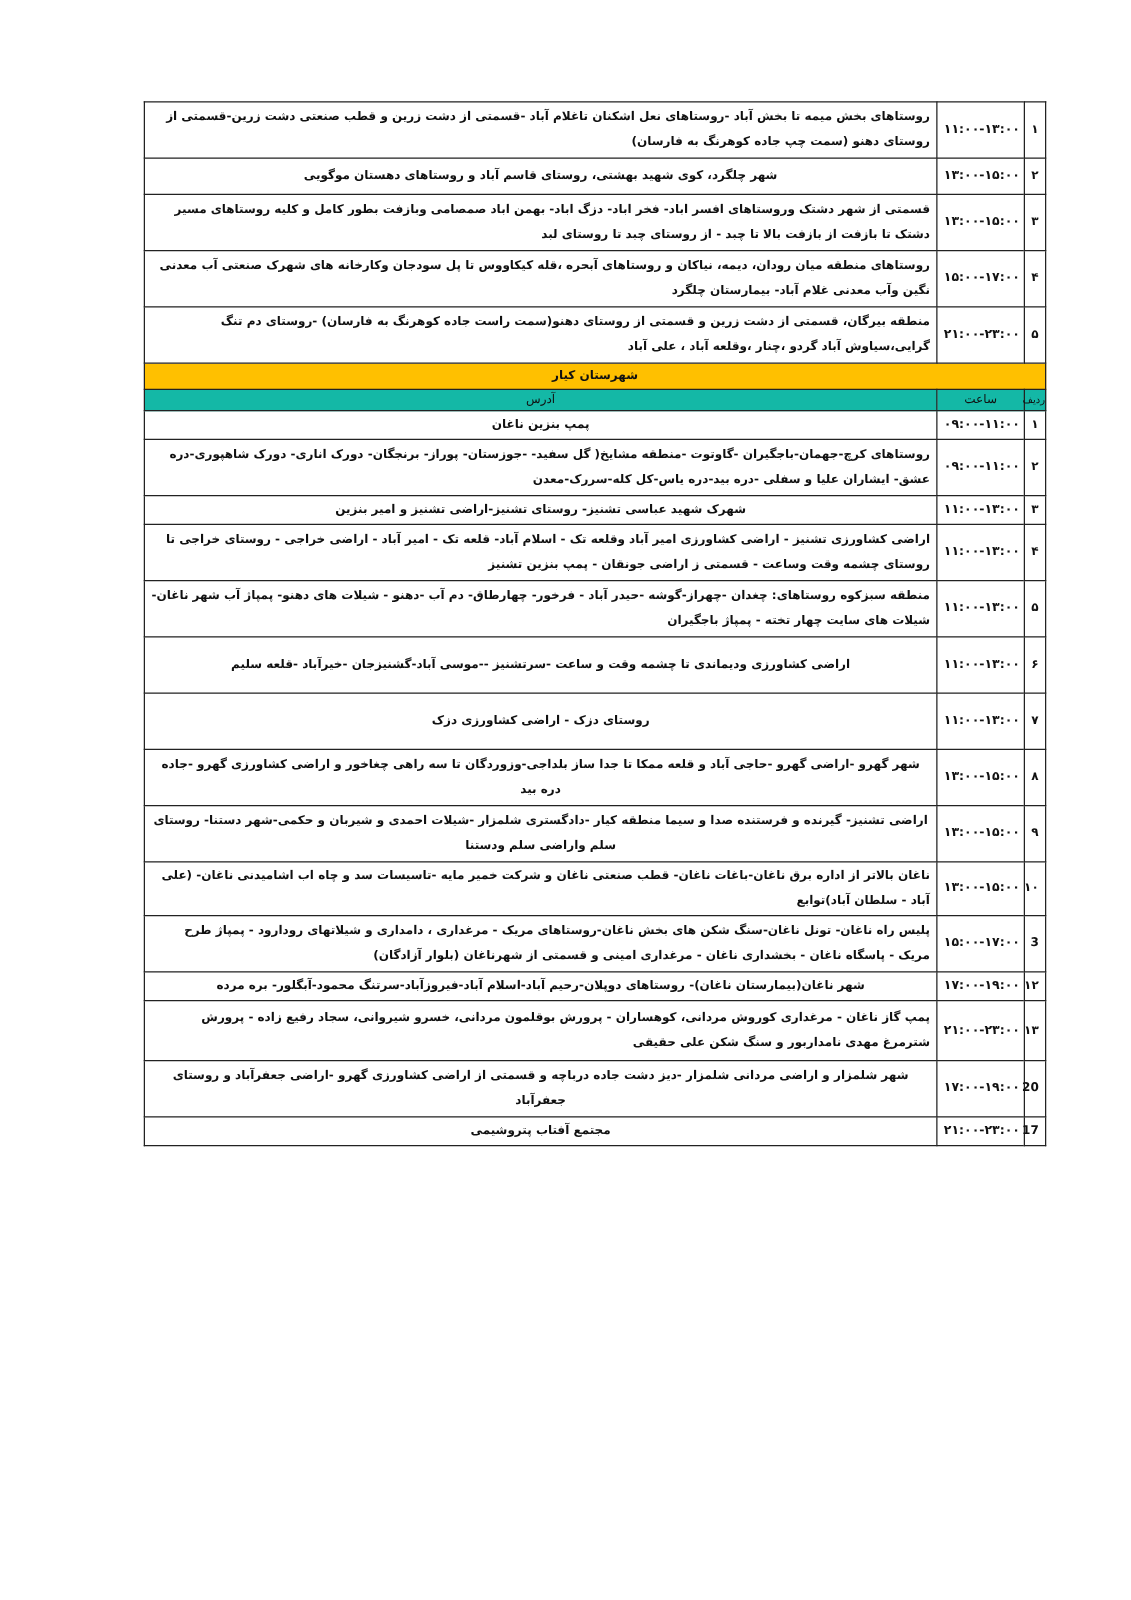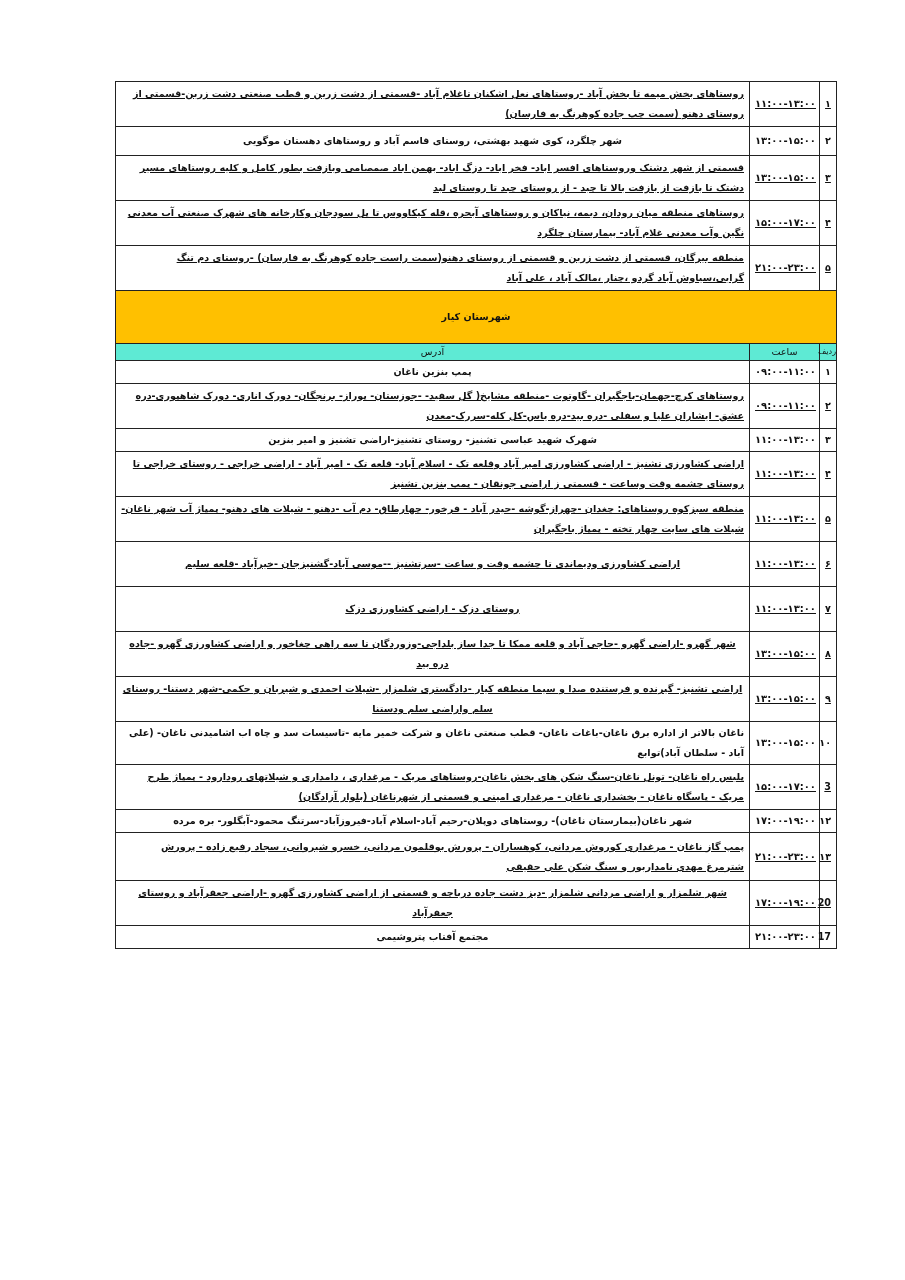--- a/index.html
+++ b/index.html
@@ -7,23 +7,23 @@
     table.sched {
       position: absolute; left: 115px; top: 81px; width: 722px;
       border-collapse: collapse; direction: rtl; table-layout: fixed;
       font-size: 9.6px; line-height: 20px;
     }
     table.sched td { border: 1px solid #222; padding: 1px 5px; vertical-align: middle; font-weight: bold; }
     td.num { width: 13px; text-align: center; padding: 1px 2px; font-weight: normal; }
     td.time { width: 62px; font-weight: normal; font-size: 10px; direction: ltr; }
     td.addr { text-align: right; }
     td.addr.center { text-align: center; margin-left: 25px; }
-    tr.title td { background: #ffc000; text-align: center; font-weight: bold; height: 18px; padding: 16px; }
-    tr.head td { background: #5eead4; text-align: center; font-weight: normal; height: 16px; line-height: 16px; padding: 0 2px; }
-    tr.r2 td { height: 42px; text-decoration: underline; }
+    tr.title td { background: #ffc000; text-align: center; font-weight: bold; height: 18px; padding: 0; }
+    tr.head td { background: #14b8a6; text-align: center; font-weight: normal; height: 16px; line-height: 16px; padding: 0 2px; }
+    tr.r2 td { height: 42px; }
     tr.r1 td { height: 20px; }
     tr.r1t td { height: 26px; }
   </style>
 </head>
 <body>
 
 <table class="sched">
   <colgroup>
     <col style="width:17px">
     <col style="width:70px">
@@ -47,21 +47,21 @@
       <td class="addr">قسمتی از شهر دشتک وروستاهای افسر اباد- فخر اباد- دزگ اباد- بهمن اباد صمصامی وبازفت بطور کامل و کلیه روستاهای مسیر دشتک تا بازفت از بازفت بالا تا چبد - از روستای چبد تا روستای لبد</td>
     </tr>
     <tr class="r2">
       <td class="num">۴</td>
       <td class="time">۱۵:۰۰-۱۷:۰۰</td>
       <td class="addr">روستاهای منطقه میان رودان، دیمه، نیاکان و روستاهای آبحره ،قله کیکاووس تا پل سودجان وکارخانه های شهرک صنعتی آب معدنی نگین وآب معدنی غلام آباد- بیمارستان چلگرد</td>
     </tr>
     <tr class="r2">
       <td class="num">۵</td>
       <td class="time">۲۱:۰۰-۲۳:۰۰</td>
-      <td class="addr">منطقه بیرگان، قسمتی از دشت زرین و قسمتی از روستای دهنو(سمت راست جاده کوهرنگ به فارسان) -روستای دم تنگ گرایی،سیاوش آباد گردو ،چنار ،مالک آباد ، علی آباد</td>
+      <td class="addr">منطقه بیرگان، قسمتی از دشت زرین و قسمتی از روستای دهنو(سمت راست جاده کوهرنگ به فارسان) -روستای دم تنگ گرایی،سیاوش آباد گردو ،چنار ،وقلعه آباد ، علی آباد</td>
     </tr>
 
     <tr class="title">
       <td colspan="3">شهرستان کیار</td>
     </tr>
     <tr class="head">
       <td class="num" style="font-size:8px;padding:0;">ردیف</td>
       <td>ساعت</td>
       <td>آدرس</td>
     </tr>

